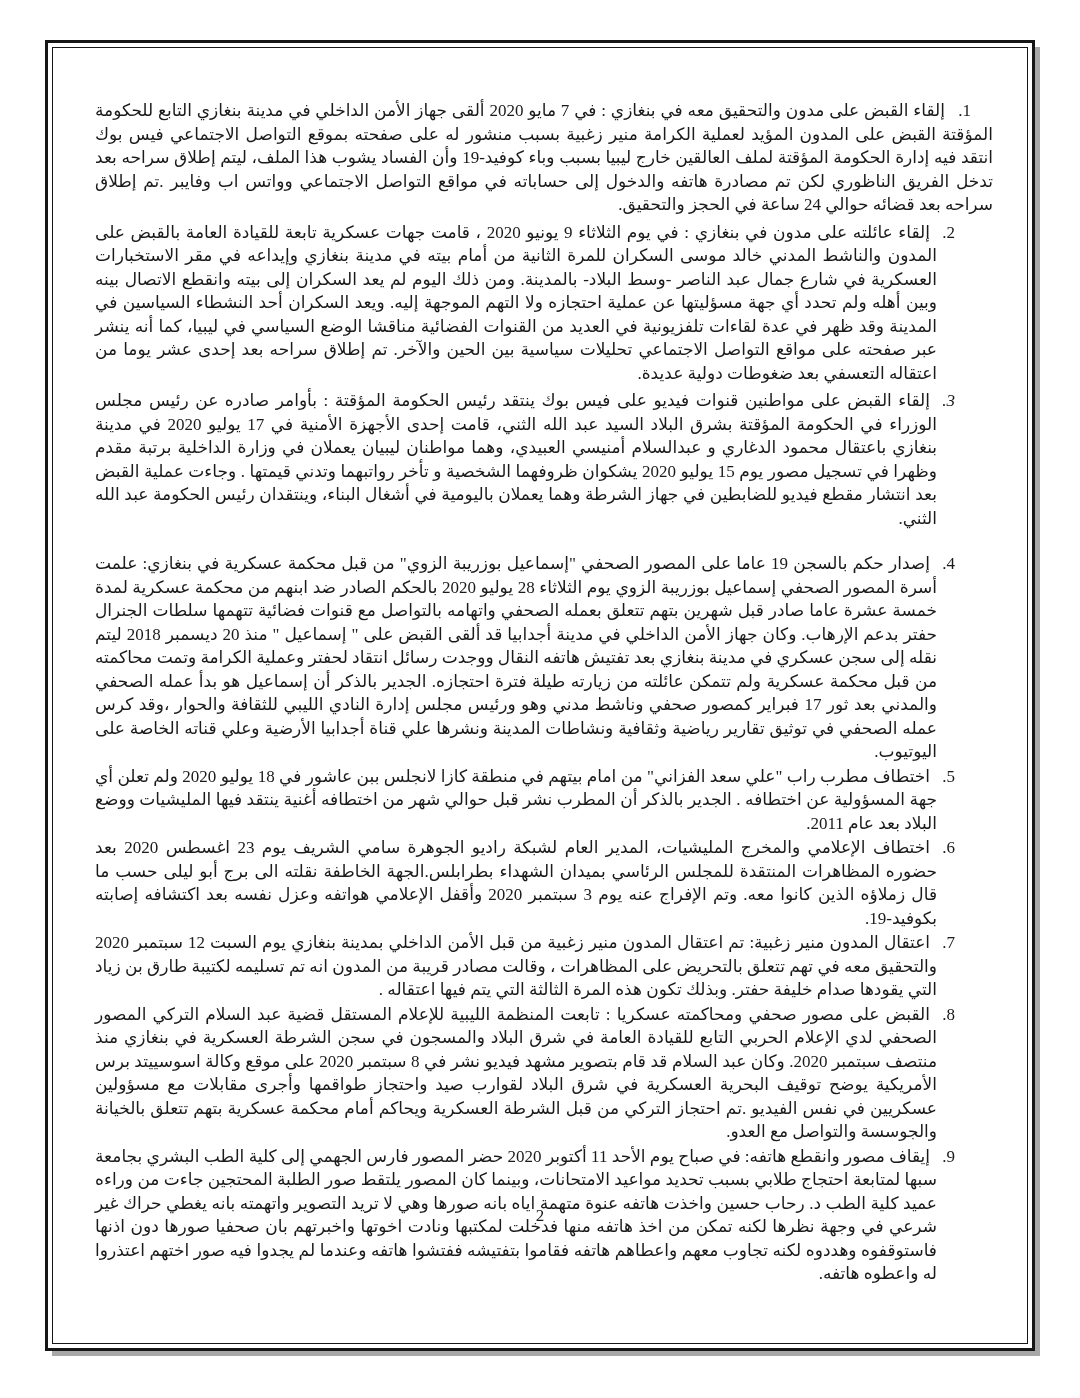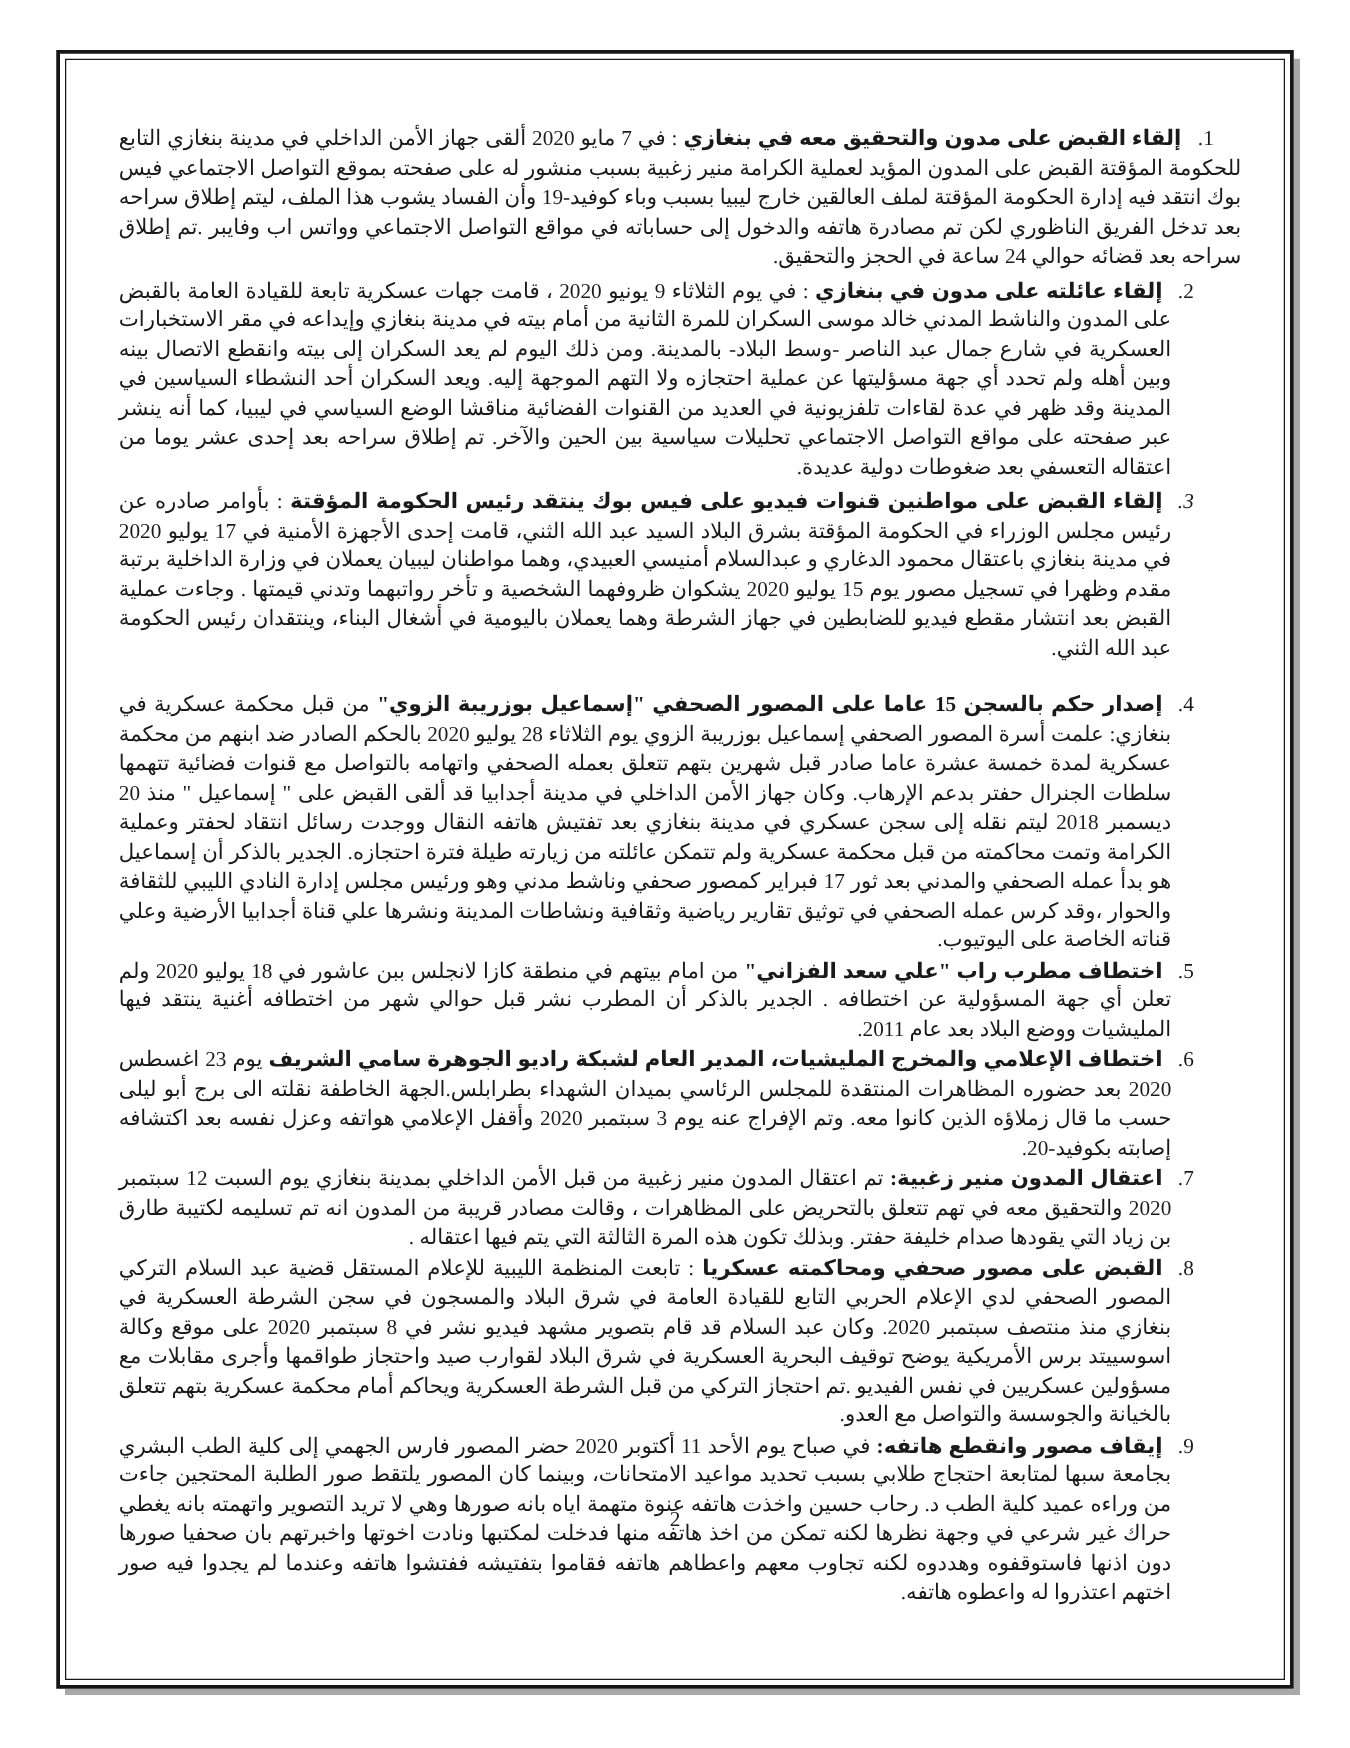--- a/index.html
+++ b/index.html
@@ -38,21 +38,21 @@
     font-size: 17px;
     line-height: 23.5px;
   }
   .item { position: relative; padding-right: 56px; text-indent: 7px; margin-bottom: 1px; }
   .item .num { position: absolute; right: 38px; top: 0; text-indent: 0; white-space: nowrap; }
   .item--first { padding-right: 0; text-indent: 48px; }
   .item--first .num { right: 22px; }
   .item--gap-sm { margin-bottom: 4px; }
   .item--gap-lg { margin-bottom: 22px; }
   .num--italic { font-style: italic; }
-  .title { font-weight: bold; }
+  .title { font-weight: normal; }
   .page-number {
     position: absolute;
     top: 1206px;
     left: 0;
     width: 1080px;
     text-align: center;
     font-size: 17px;
     color: #1a1a1a;
   }
 </style>
@@ -77,34 +77,34 @@
     </div>
 
     <div class="item item--gap-lg">
       <span class="num num--italic">3.</span>
       <span class="title">إلقاء القبض على مواطنين قنوات فيديو على فيس بوك ينتقد رئيس الحكومة المؤقتة</span>
       <span class="body">: بأوامر صادره عن رئيس مجلس الوزراء في الحكومة المؤقتة بشرق البلاد السيد عبد الله الثني،  قامت إحدى الأجهزة الأمنية في 17 يوليو 2020 في مدينة بنغازي باعتقال محمود الدغاري و عبدالسلام أمنيسي العبيدي، وهما مواطنان ليبيان يعملان في وزارة الداخلية برتبة مقدم وظهرا في تسجيل مصور يوم 15 يوليو 2020 يشكوان ظروفهما الشخصية و تأخر رواتبهما وتدني قيمتها . وجاءت عملية القبض بعد انتشار مقطع فيديو للضابطين في جهاز الشرطة وهما يعملان باليومية في أشغال البناء، وينتقدان رئيس الحكومة عبد الله الثني.</span>
     </div>
 
     <div class="item">
       <span class="num">4.</span>
-      <span class="title">إصدار حكم بالسجن 15 عاما على المصور الصحفي "إسماعيل بوزريبة الزوي"</span>
+      <span class="title">إصدار حكم بالسجن 19 عاما على المصور الصحفي "إسماعيل بوزريبة الزوي"</span>
       <span class="body">من قبل محكمة عسكرية في بنغازي: علمت أسرة المصور الصحفي إسماعيل بوزريبة الزوي يوم الثلاثاء 28 يوليو 2020 بالحكم الصادر ضد ابنهم من محكمة عسكرية لمدة خمسة عشرة عاما صادر قبل شهرين بتهم تتعلق بعمله الصحفي واتهامه بالتواصل مع قنوات فضائية تتهمها سلطات الجنرال حفتر بدعم الإرهاب. وكان جهاز الأمن الداخلي في مدينة أجدابيا قد ألقى القبض على " إسماعيل " منذ 20 ديسمبر 2018 ليتم نقله إلى سجن عسكري في مدينة بنغازي بعد تفتيش هاتفه النقال ووجدت رسائل انتقاد لحفتر وعملية الكرامة وتمت محاكمته من قبل محكمة عسكرية ولم تتمكن عائلته من زيارته طيلة فترة احتجازه. الجدير بالذكر أن إسماعيل هو بدأ عمله الصحفي والمدني بعد ثور 17 فبراير كمصور صحفي وناشط مدني وهو ورئيس مجلس إدارة النادي الليبي للثقافة والحوار ،وقد كرس عمله الصحفي في توثيق تقارير رياضية وثقافية ونشاطات المدينة ونشرها علي قناة أجدابيا الأرضية وعلي قناته الخاصة على اليوتيوب.</span>
     </div>
 
     <div class="item">
       <span class="num">5.</span>
       <span class="title">اختطاف مطرب راب "علي سعد الفزاني"</span>
       <span class="body">من امام بيتهم في منطقة كازا لانجلس ببن عاشور في 18 يوليو 2020 ولم تعلن أي جهة المسؤولية عن اختطافه . الجدير بالذكر أن المطرب نشر قبل حوالي شهر من اختطافه أغنية ينتقد فيها المليشيات ووضع البلاد بعد عام 2011.</span>
     </div>
 
     <div class="item">
       <span class="num">6.</span>
       <span class="title">اختطاف الإعلامي والمخرج المليشيات، المدير العام لشبكة راديو الجوهرة سامي الشريف</span>
-      <span class="body">يوم 23 اغسطس 2020 بعد حضوره المظاهرات المنتقدة للمجلس الرئاسي بميدان الشهداء بطرابلس.الجهة الخاطفة نقلته الى برج أبو ليلى حسب ما قال زملاؤه الذين كانوا معه. وتم الإفراج عنه يوم 3 سبتمبر 2020 وأقفل الإعلامي هواتفه وعزل نفسه بعد اكتشافه إصابته بكوفيد-20.</span>
+      <span class="body">يوم 23 اغسطس 2020 بعد حضوره المظاهرات المنتقدة للمجلس الرئاسي بميدان الشهداء بطرابلس.الجهة الخاطفة نقلته الى برج أبو ليلى حسب ما قال زملاؤه الذين كانوا معه. وتم الإفراج عنه يوم 3 سبتمبر 2020 وأقفل الإعلامي هواتفه وعزل نفسه بعد اكتشافه إصابته بكوفيد-19.</span>
     </div>
 
     <div class="item">
       <span class="num">7.</span>
       <span class="title">اعتقال المدون منير زغبية:</span>
       <span class="body">تم اعتقال المدون منير زغبية من قبل الأمن الداخلي بمدينة بنغازي  يوم السبت 12 سبتمبر 2020 والتحقيق معه في تهم تتعلق بالتحريض على المظاهرات ، وقالت مصادر قريبة من المدون انه تم تسليمه لكتيبة طارق بن زياد التي يقودها صدام خليفة حفتر.  وبذلك تكون هذه المرة الثالثة التي يتم فيها اعتقاله .</span>
     </div>
 
     <div class="item">
       <span class="num">8.</span>

